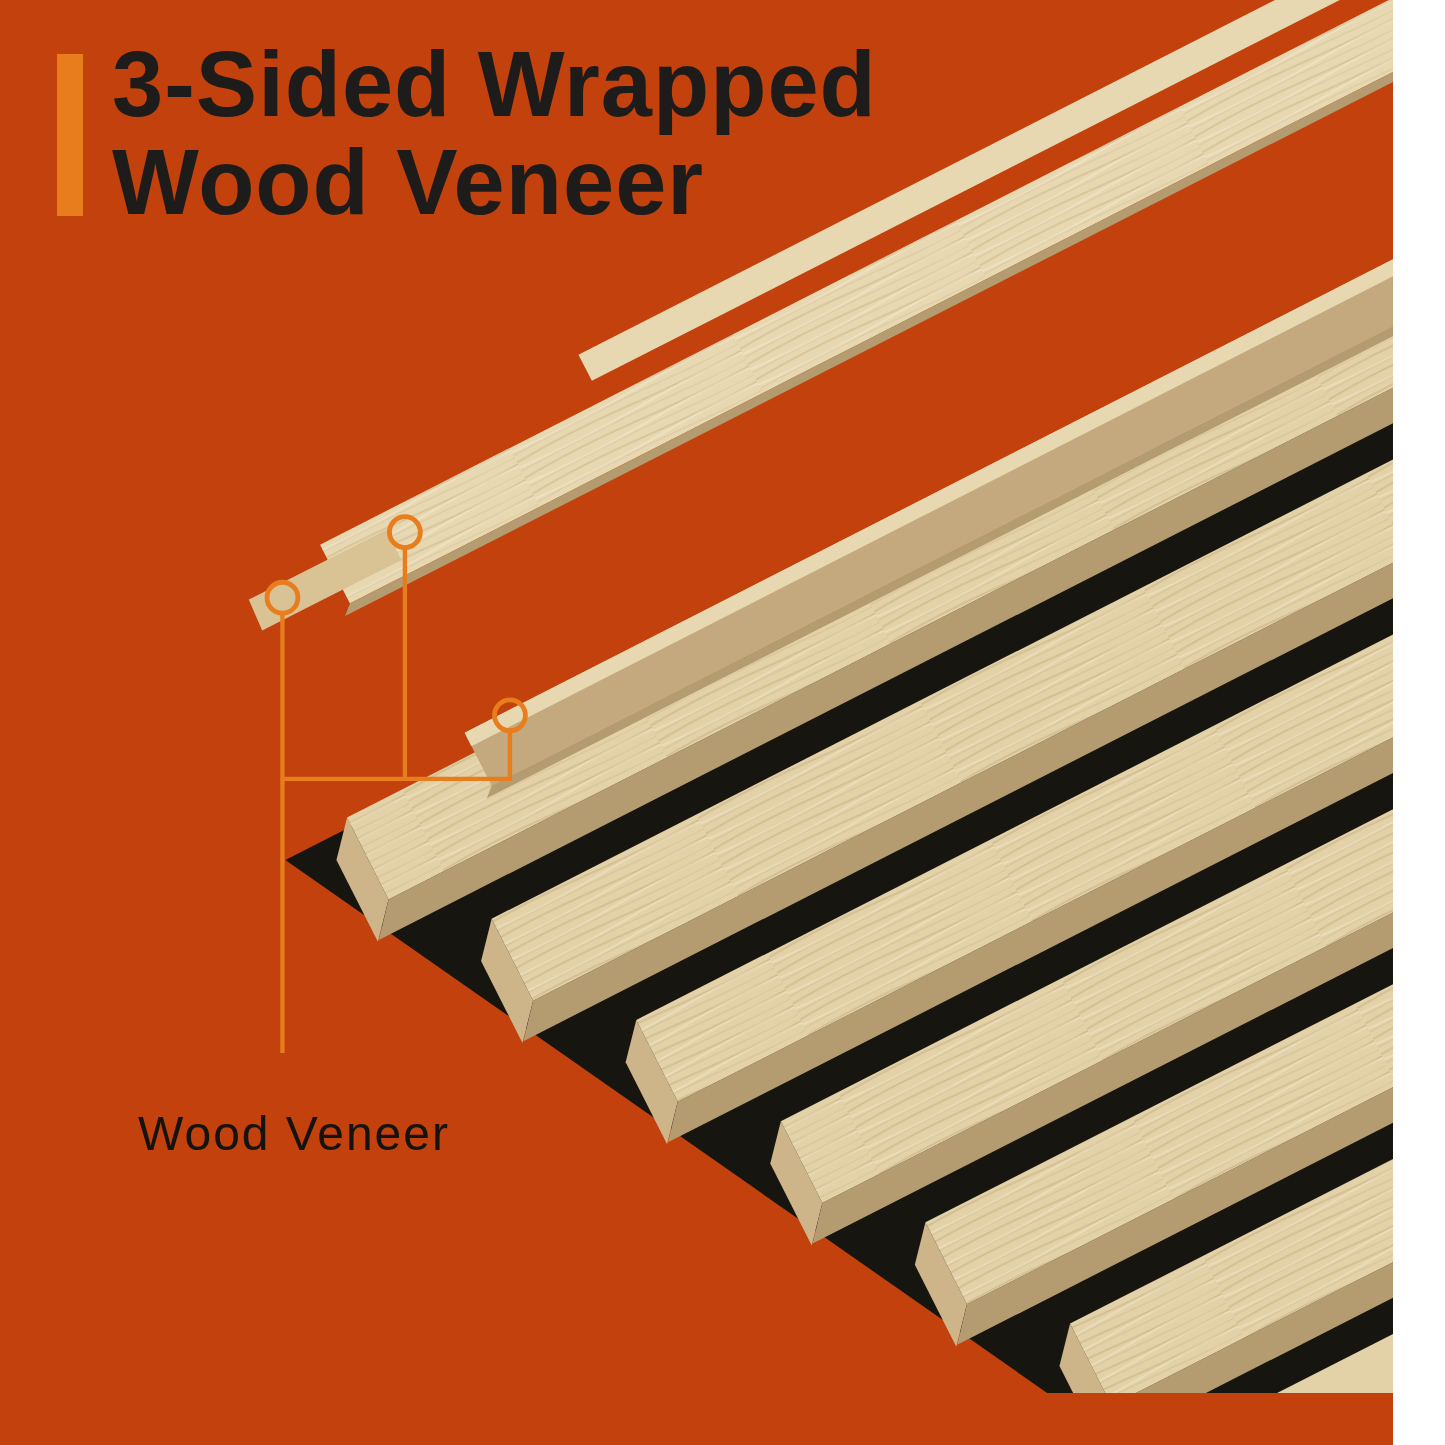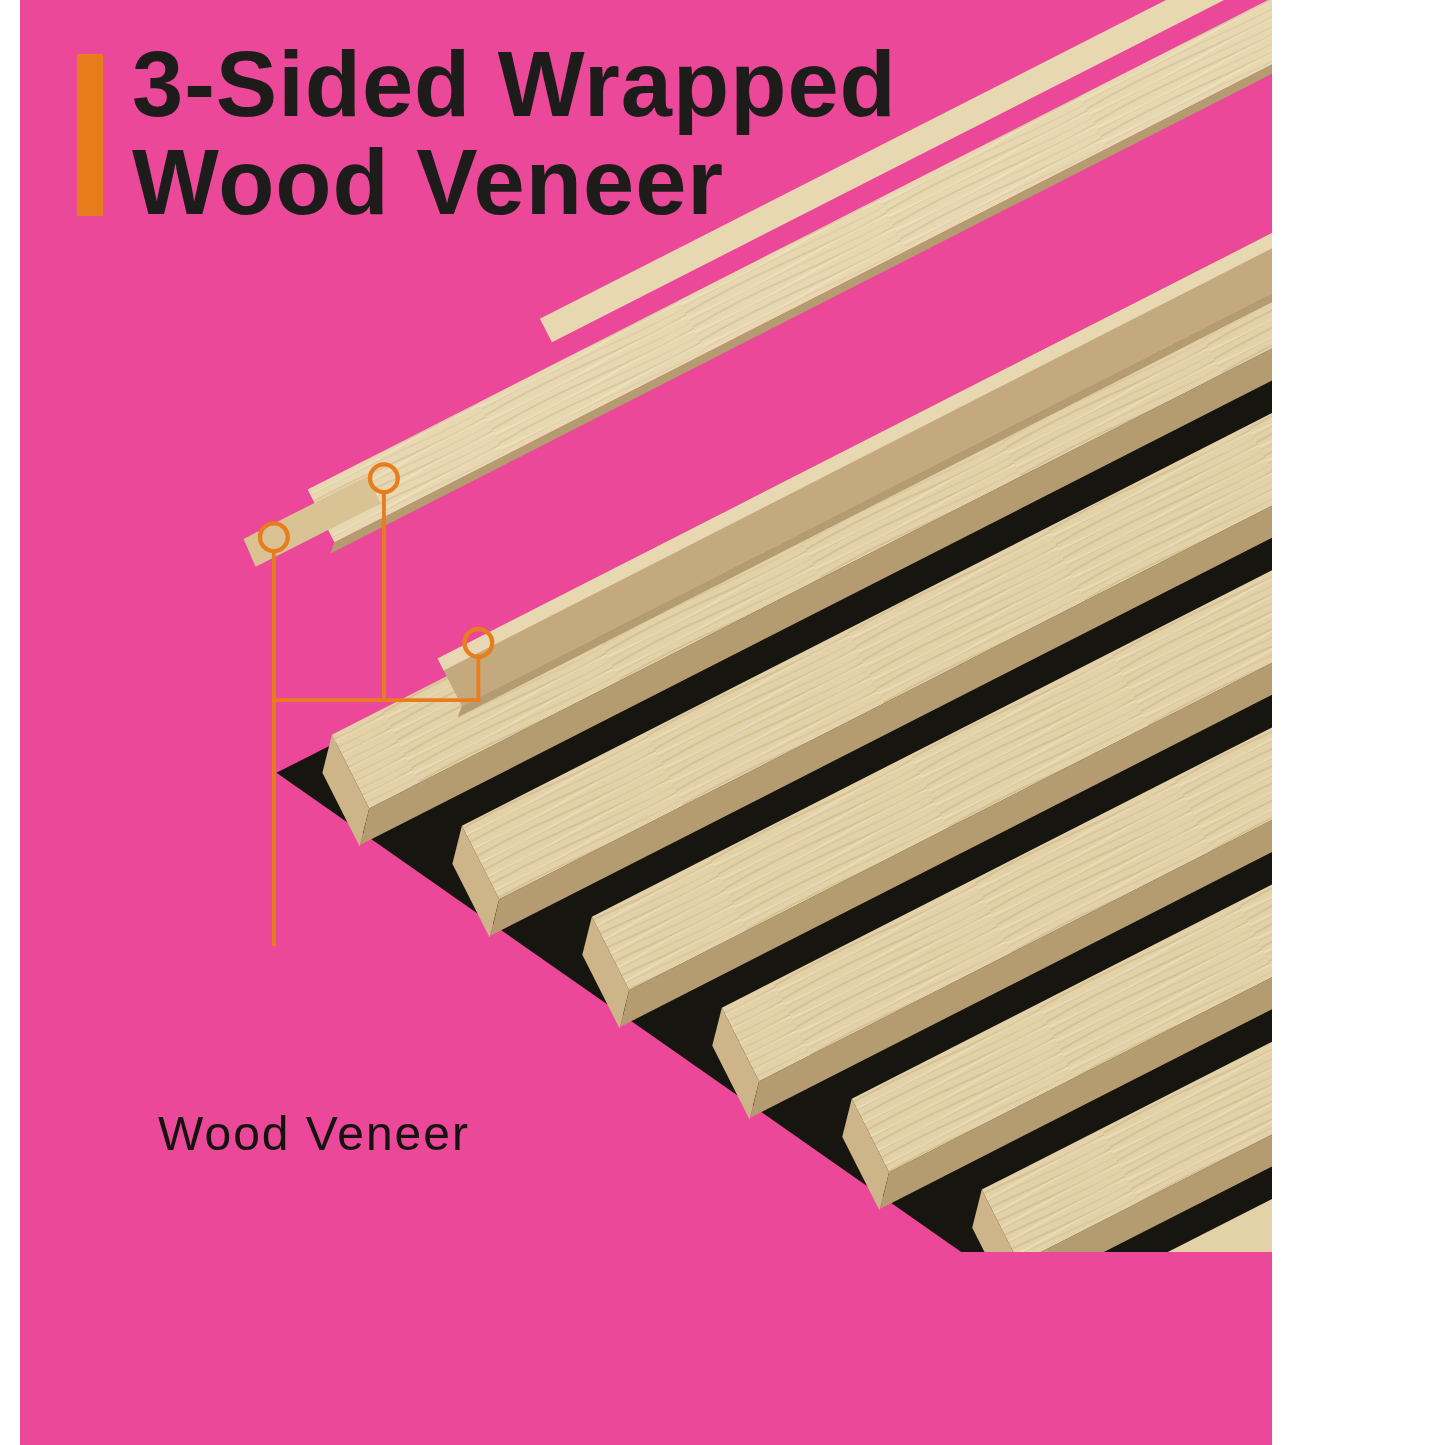--- a/index.html
+++ b/index.html
@@ -1,22 +1,21 @@
 <!DOCTYPE html>
 <html><head>
 <meta charset="utf-8">
 <style>
   html,body{margin:0;padding:0;}
   body{font-family:"Liberation Sans", sans-serif;}
   .canvas{
     position:relative;
-    width:1252px;height:1445px;
-    background:#ec4899;
+    width:1393px;height:1445px;
+    background:#c2410c;
     overflow:hidden;
-    margin-left:20px;
   }
   .title-block{
     position:absolute;
     left:112px;top:36px;
     z-index:3;
   }
   .title-block h1{
     margin:0;
     color:#1d1c1a;
     font-size:92px;

